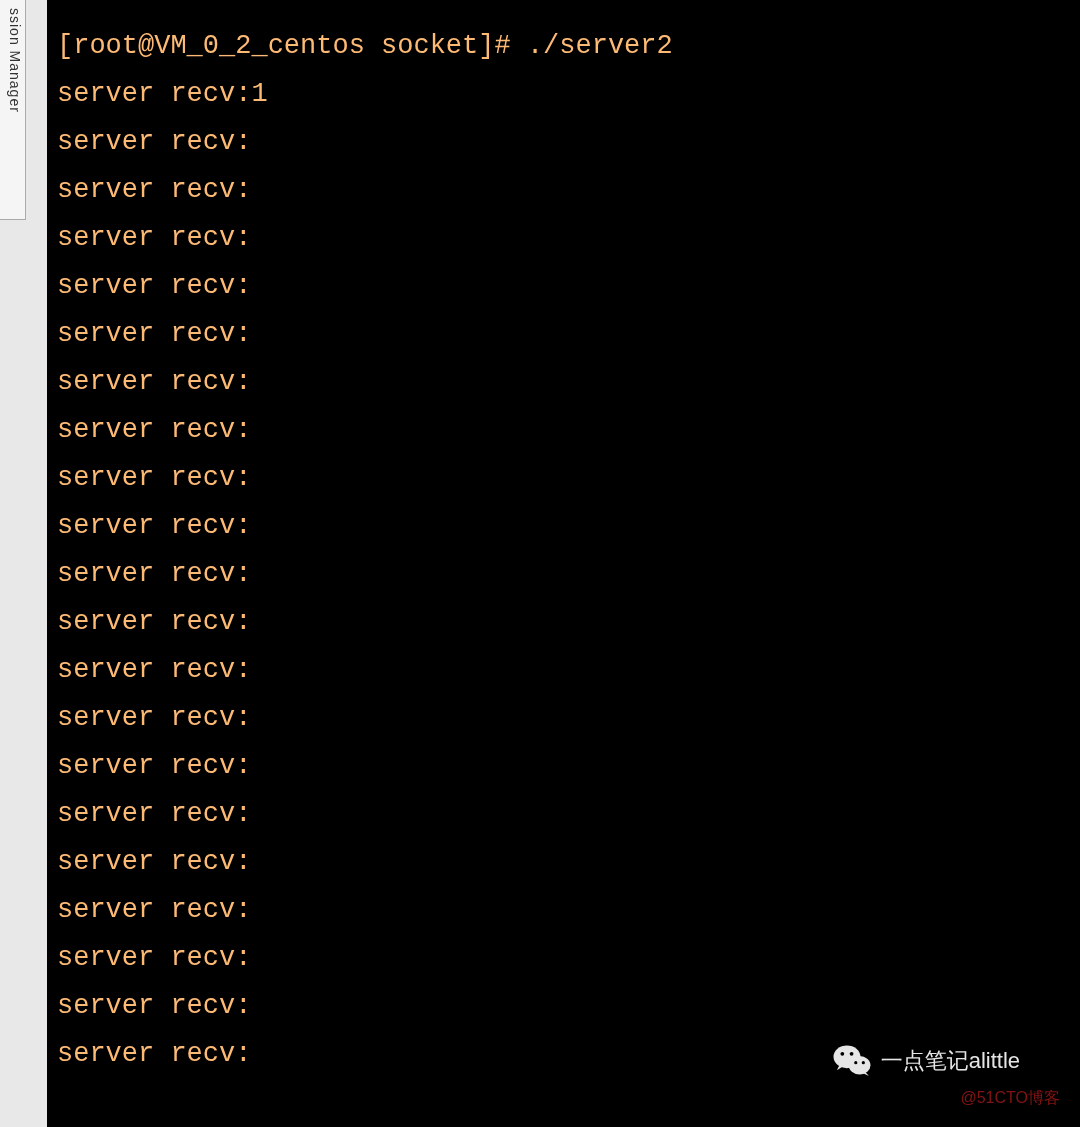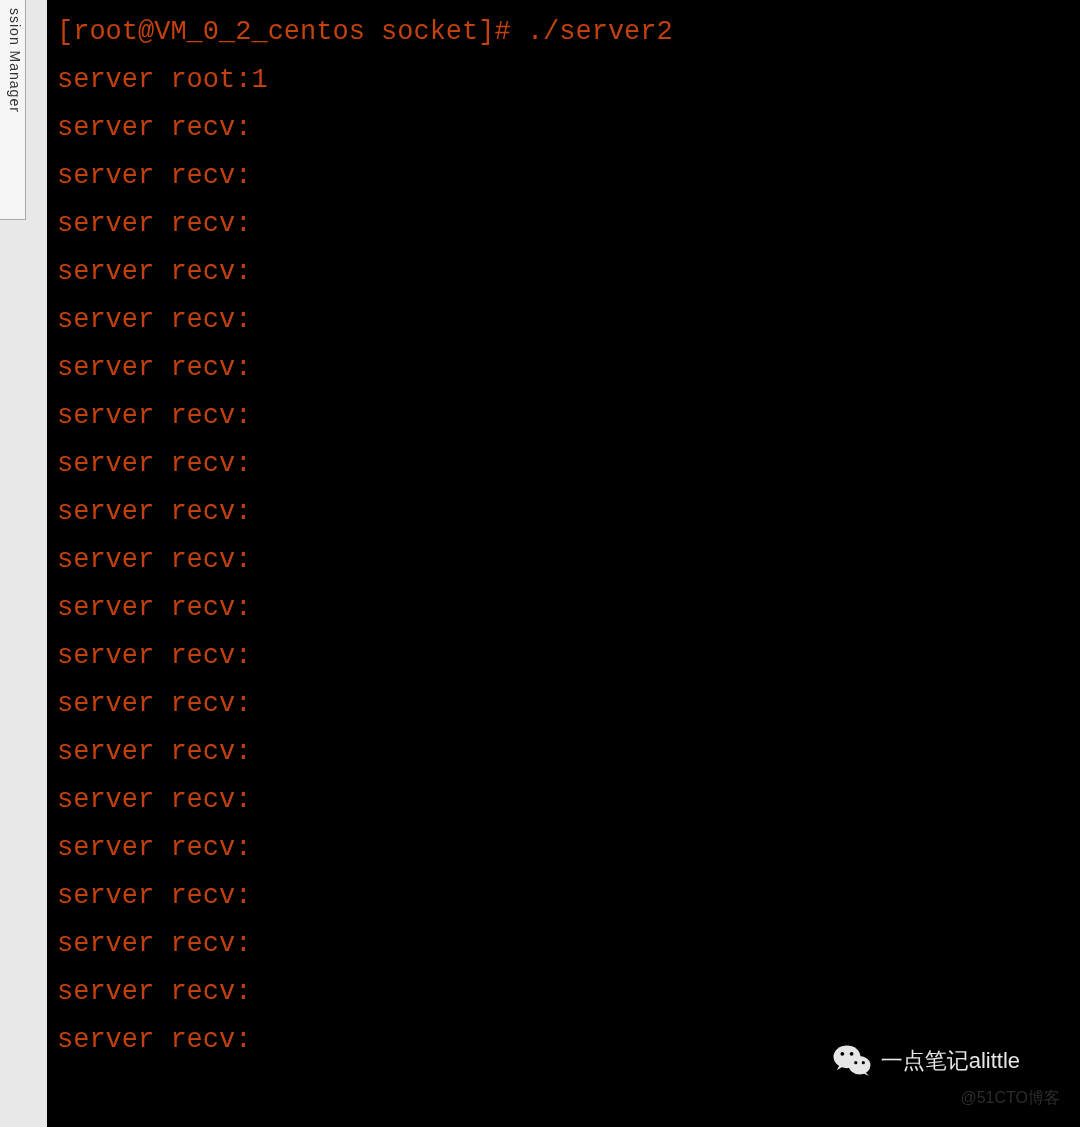--- a/index.html
+++ b/index.html
@@ -34,22 +34,22 @@
       text-align: left;
       letter-spacing: 1px;
     }
     .terminal {
       position: absolute;
       left: 47px;
       top: 0;
       right: 0;
       bottom: 0;
       background: #000;
-      color: #c2410c;
-      padding: 8px 10px;
+      color: #fdba74;
+      padding: 22px 10px;
       font-size: 27px;
       line-height: 48px;
       font-family: 'Courier New', 'Consolas', monospace;
       overflow: hidden;
     }
     .terminal-line {
       white-space: pre;
       font-weight: normal;
     }
     .watermark-logo {
@@ -68,37 +68,37 @@
     .watermark-text {
       color: #fff;
       font-family: Arial, 'Microsoft YaHei', sans-serif;
       font-size: 22px;
       font-weight: 500;
     }
     .watermark-sub {
       position: absolute;
       right: 20px;
       bottom: 18px;
-      color: #404040;
+      color: #b91c1c;
       font-family: Arial, 'Microsoft YaHei', sans-serif;
       font-size: 16px;
       opacity: 0.7;
     }
   </style>
 </head>
 <body>
 
 <div class="sidebar">
   <span>ssion Manager</span>
 </div>
 
 <div class="terminal">
   <div class="terminal-line"><span>[root@VM_0_2_centos socket]# </span><span>./server2</span></div>
   <div id="terminal-output">
-      <div class="terminal-line">server root:1</div>
+      <div class="terminal-line">server recv:1</div>
       <div class="terminal-line">server recv:</div>
       <div class="terminal-line">server recv:</div>
       <div class="terminal-line">server recv:</div>
       <div class="terminal-line">server recv:</div>
       <div class="terminal-line">server recv:</div>
       <div class="terminal-line">server recv:</div>
       <div class="terminal-line">server recv:</div>
       <div class="terminal-line">server recv:</div>
       <div class="terminal-line">server recv:</div>
       <div class="terminal-line">server recv:</div>

